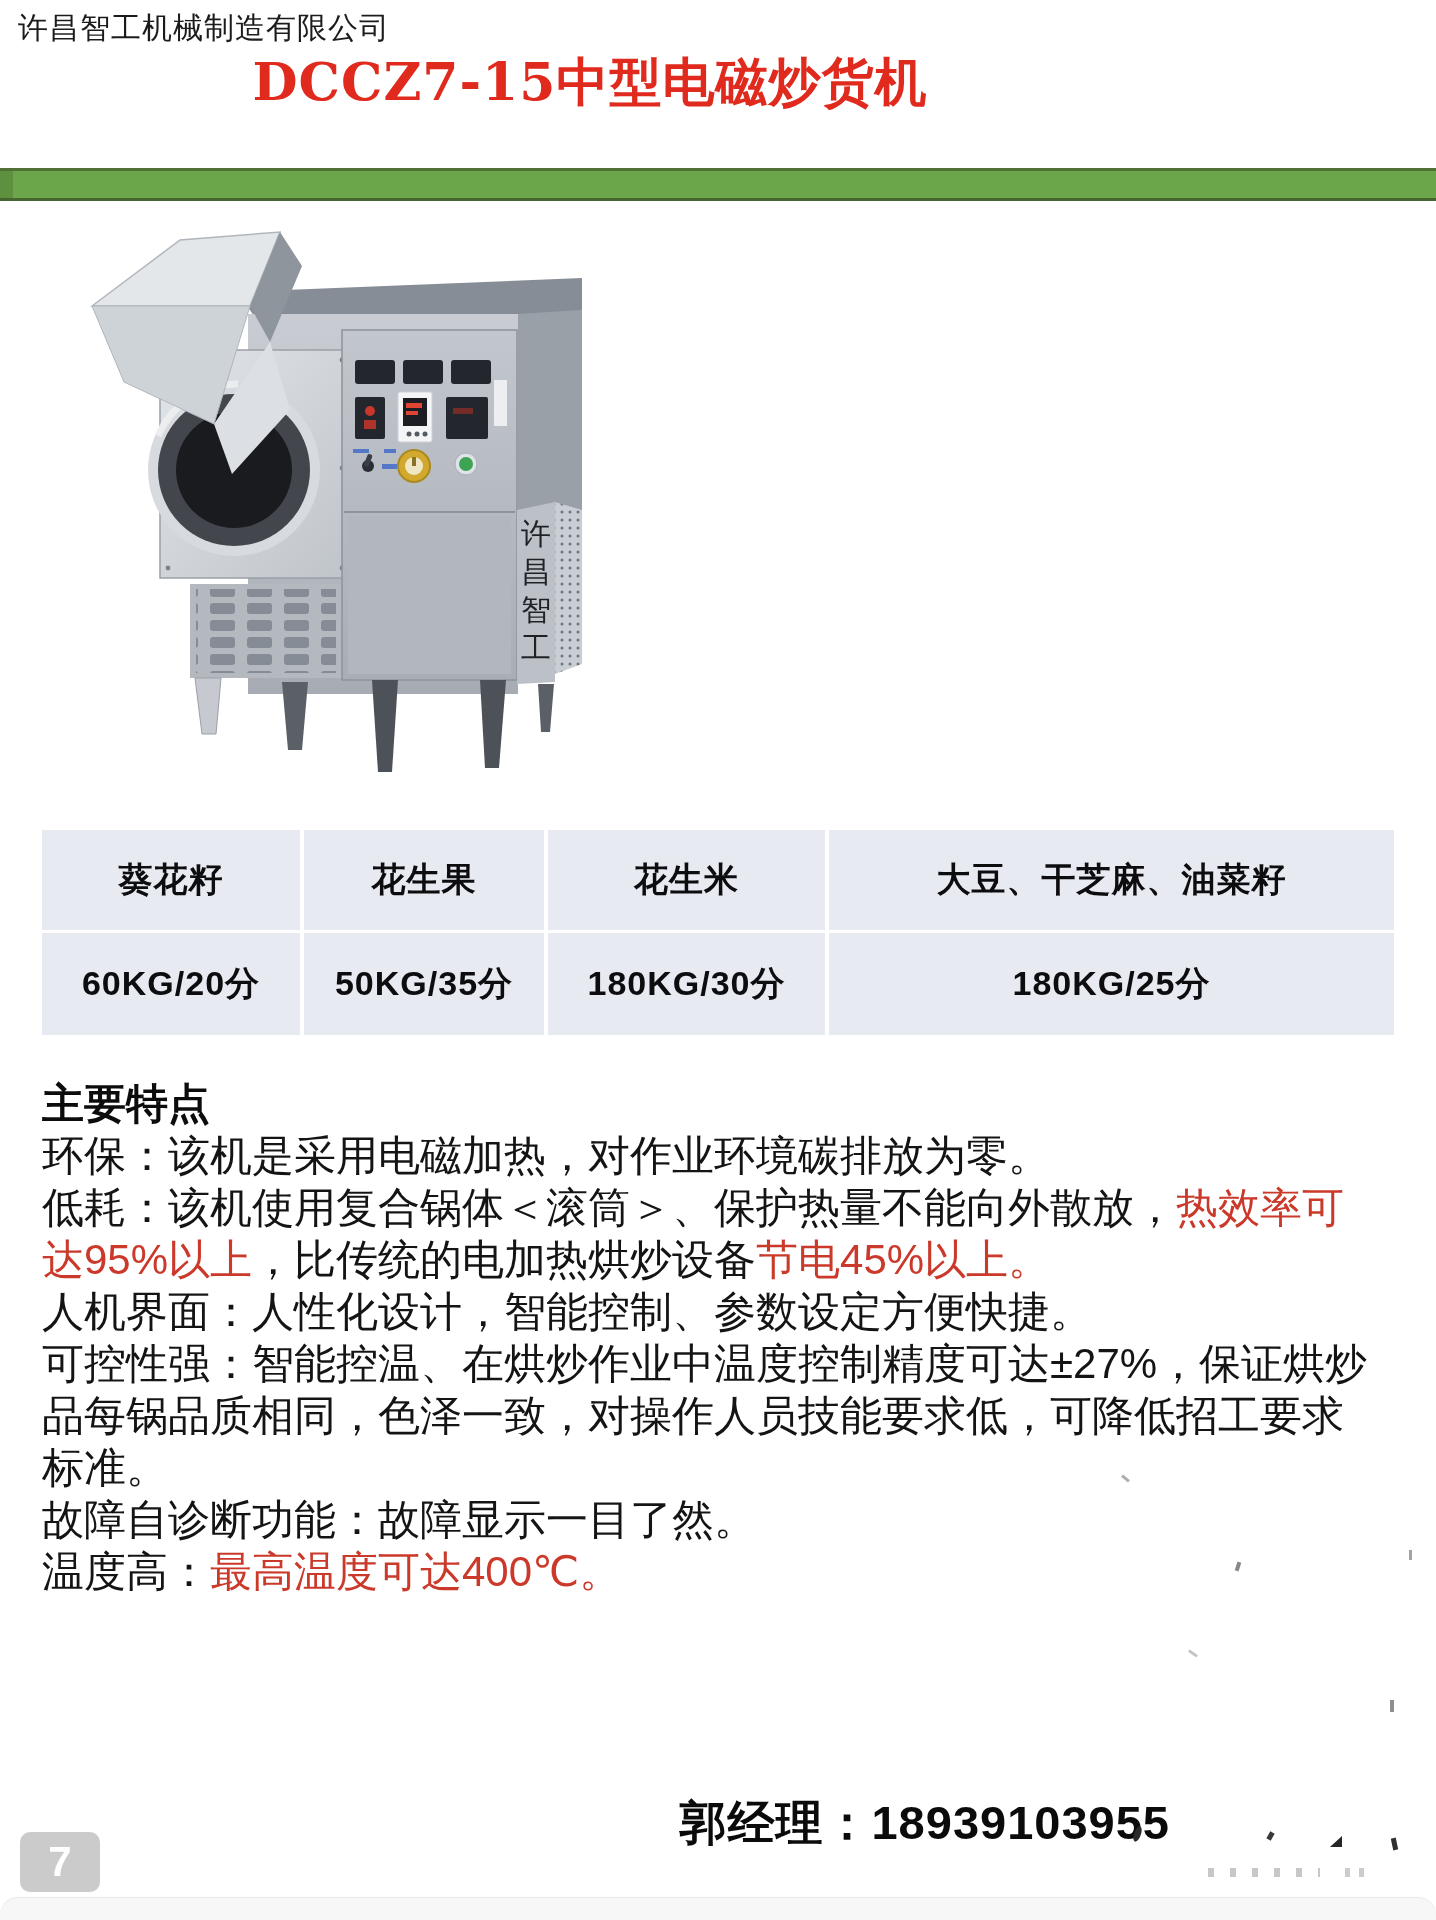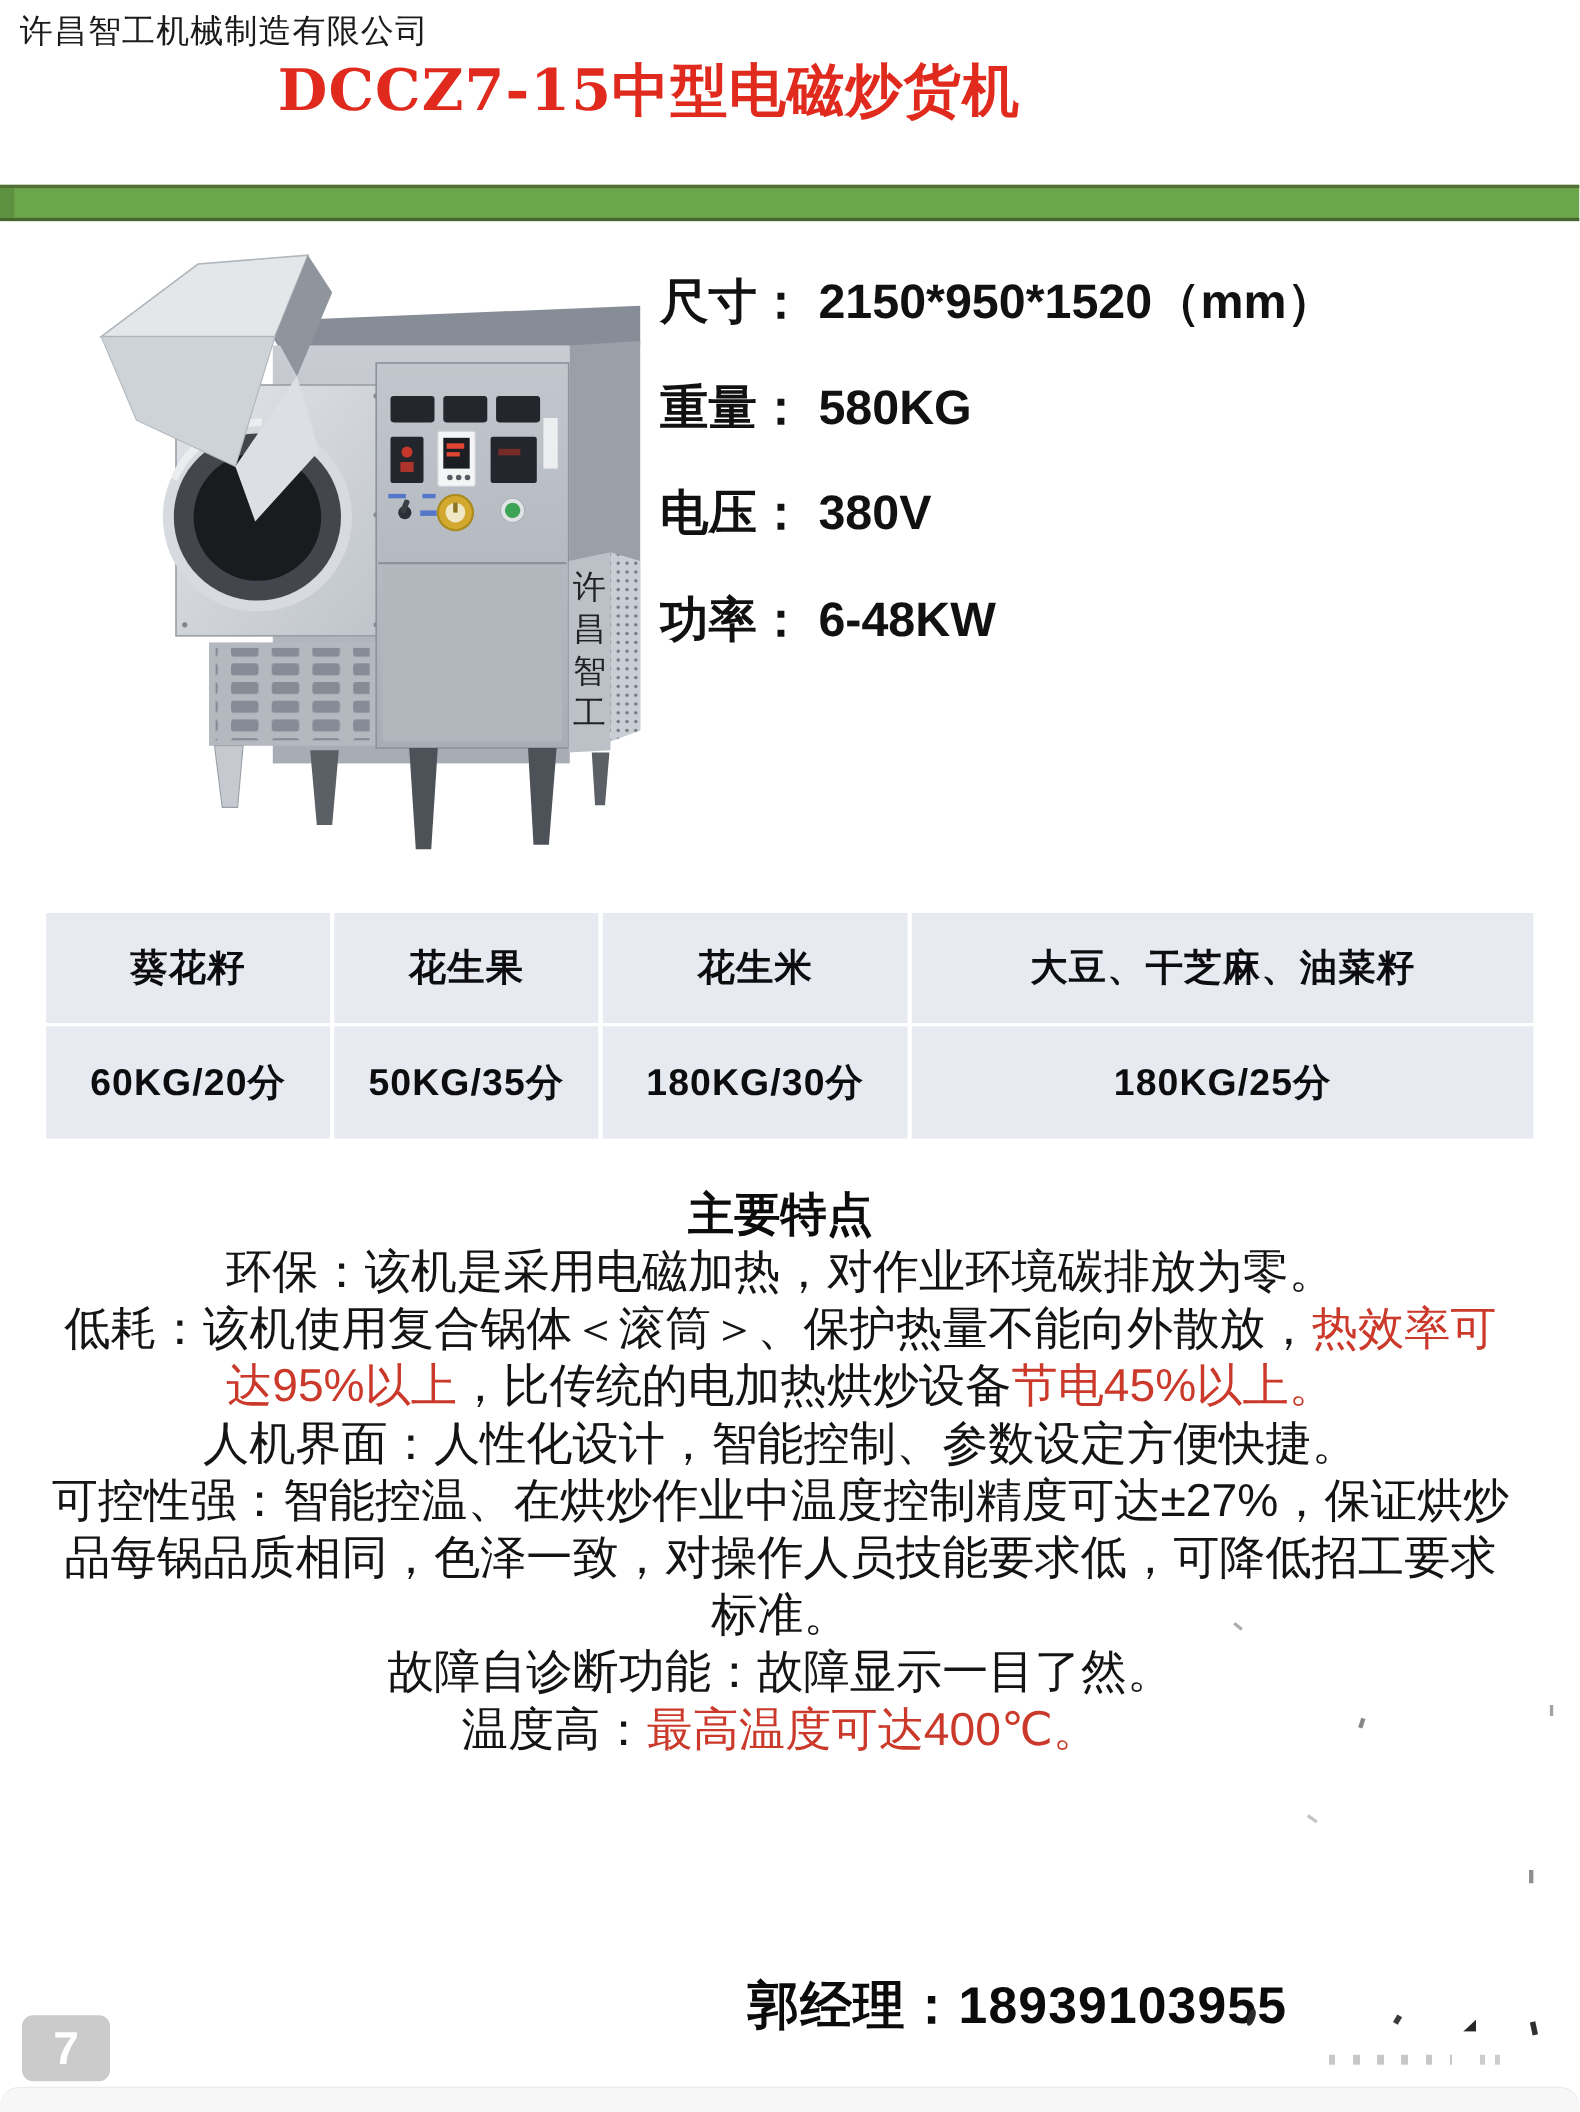--- a/index.html
+++ b/index.html
@@ -24,21 +24,21 @@
   .spec-row{margin-bottom:50px;font-size:44px;font-weight:700;line-height:1.05;white-space:nowrap;}
   .spec-label{margin-right:12px;}
   .cap-table{
     position:absolute;left:42px;top:830px;width:1352px;
     display:grid;grid-template-columns:258px 240px 277px 565px;grid-template-rows:100px 102px;gap:3px 4px;
   }
   .cap-cell{
     background:var(--table-bg,#e8eaf2);display:flex;align-items:center;justify-content:center;
     font-size:34px;font-weight:700;color:#0d0d0f;letter-spacing:1px;
   }
-  .features{position:absolute;left:42px;top:1078px;width:1335px;text-align:center;}
+  .features{position:absolute;left:42px;top:1078px;width:1335px;}
   .features h2{margin:0;font-size:42px;font-weight:700;line-height:52px;color:#0c0c0c;}
   .features p{margin:0;font-size:42px;font-weight:400;line-height:52px;color:#141414;letter-spacing:0;}
   .features .red{color:var(--feature-red,#cb392b);}
   .price{
     position:absolute;left:98px;top:1612px;
     font-size:68px;font-weight:700;color:var(--price-green,#8ed879);letter-spacing:3px;
   }
   .contact{
     position:absolute;left:0;top:1792px;width:1170px;text-align:right;
     font-size:47px;font-weight:700;color:#0b0b0b;letter-spacing:1px;
@@ -168,34 +168,20 @@
 
     <g>
       <polygon points="133,466 159,466 154,522 140,522" fill="#c6cad0" stroke="#9aa0a7"></polygon>
       <polygon points="220,470 246,470 240,538 226,538" fill="#5b5f66"></polygon>
       <polygon points="310,468 336,468 330,560 316,560" fill="#4d5158"></polygon>
       <polygon points="418,468 444,468 437,556 423,556" fill="#4d5158"></polygon>
       <polygon points="476,472 492,472 488,520 479,520" fill="#5b5f66"></polygon>
     </g>
   </svg>
 
-  <div class="specs">
-    <div class="spec-row">
-      <span class="spec-label">尺寸：</span><span class="spec-value">2150*950*1520（mm）</span>
-    </div>
-    <div class="spec-row">
-      <span class="spec-label">重量：</span><span class="spec-value">580KG</span>
-    </div>
-    <div class="spec-row">
-      <span class="spec-label">电压：</span><span class="spec-value">380V</span>
-    </div>
-    <div class="spec-row">
-      <span class="spec-label">功率：</span><span class="spec-value">6-48KW</span>
-    </div>
-  </div>
 
   <div class="cap-table">
     <div class="cap-cell">葵花籽</div>
     <div class="cap-cell">花生果</div>
     <div class="cap-cell">花生米</div>
     <div class="cap-cell">大豆、干芝麻、油菜籽</div>
     <div class="cap-cell">60KG/20分</div>
     <div class="cap-cell">50KG/35分</div>
     <div class="cap-cell">180KG/30分</div>
     <div class="cap-cell">180KG/25分</div>

